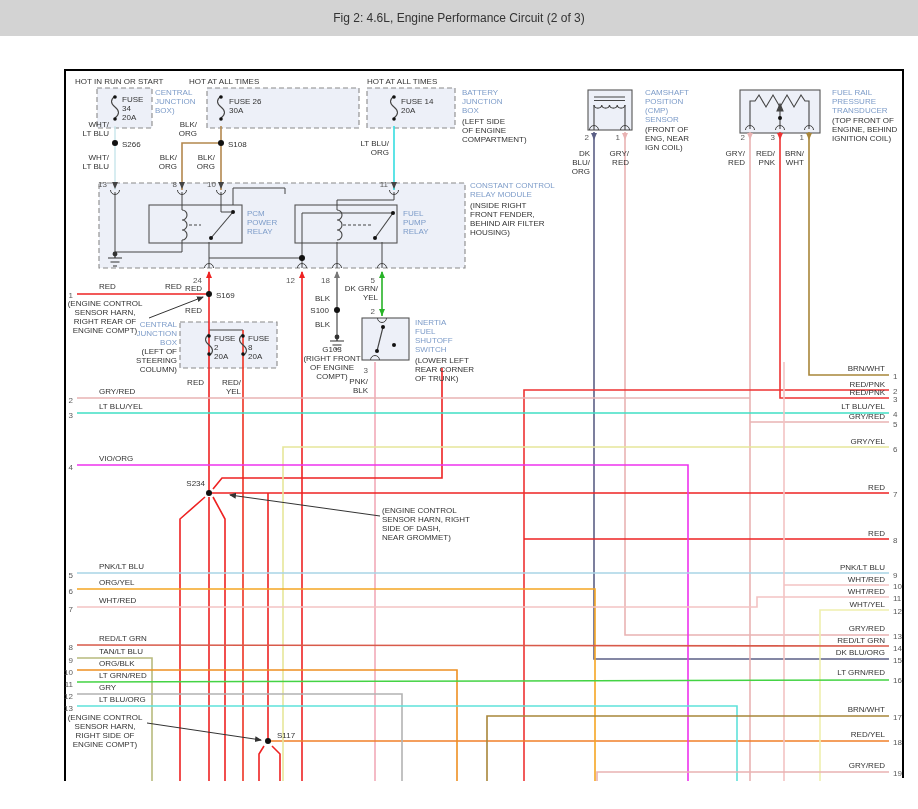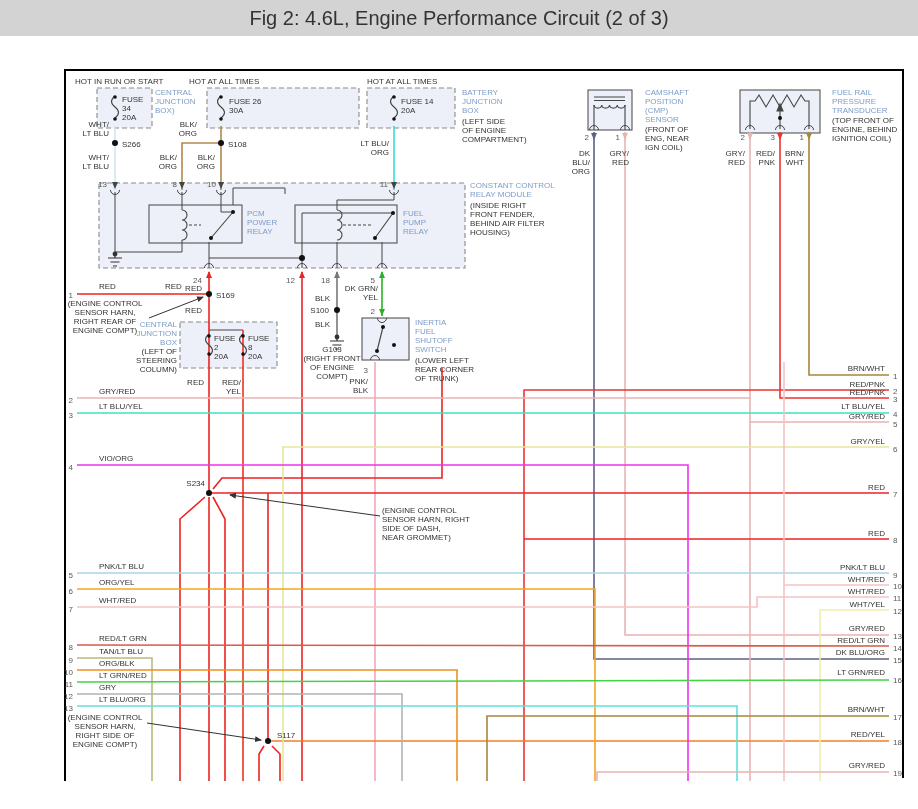--- a/index.html
+++ b/index.html
@@ -1,18 +1,18 @@
 <!DOCTYPE html>
 <html><head>
 <meta charset="utf-8">
 <style>
   html,body{margin:0;padding:0;background:#fff;width:918px;height:809px;overflow:hidden;}
   body{font-family:"Liberation Sans",sans-serif;}
   #titlebar{position:absolute;left:0;top:0;width:918px;height:36px;background:#d3d3d3;
-    display:flex;align-items:center;justify-content:center;font-size:20px;color:#333;}
+    display:flex;align-items:center;justify-content:center;font-size:12px;color:#333;}
   #diagram{position:absolute;left:0;top:0;width:918px;height:809px;padding-left:37px;}
   svg text{font-family:"Liberation Sans","DejaVu Sans",sans-serif;}
 </style>
 </head>
 <body>
 
 <div id="diagram">
   <svg id="svg" width="918" height="809" viewBox="0 0 918 809">
     <defs>
       <marker id="ah" markerWidth="8" markerHeight="8" refX="6" refY="3" orient="auto">

